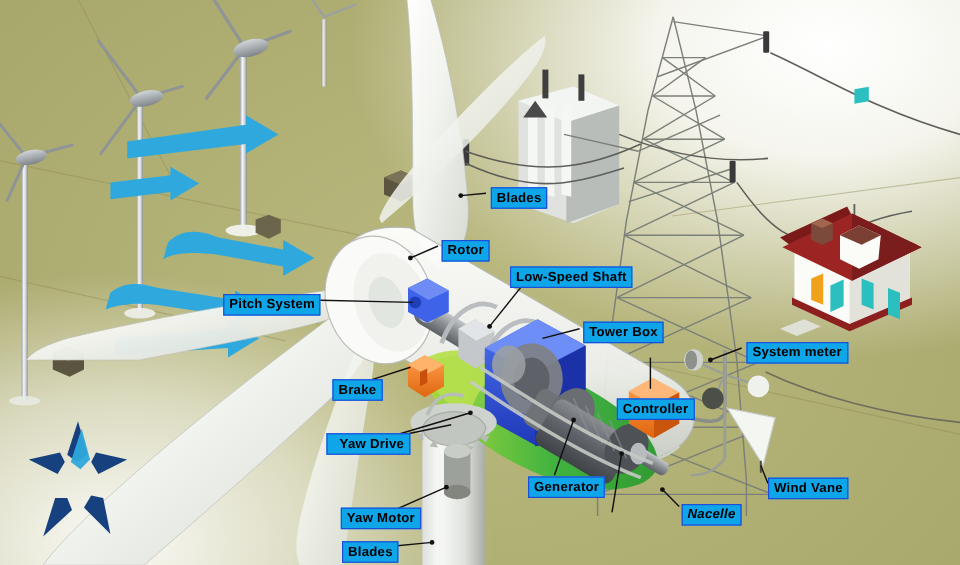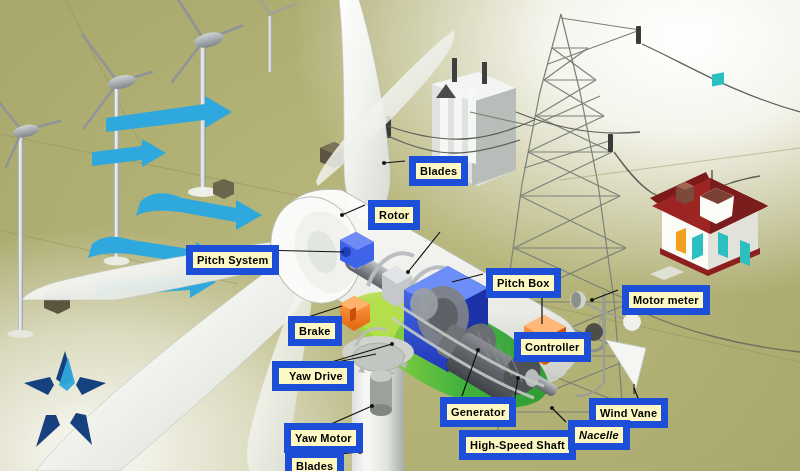--- a/index.html
+++ b/index.html
@@ -18,22 +18,22 @@
       radial-gradient(ellipse 640px 420px at 86% 8%, rgba(255,255,255,1) 0%, rgba(255,255,255,0.88) 22%, rgba(255,255,255,0.0) 62%),
       radial-gradient(ellipse 420px 300px at 12% 96%, rgba(255,255,255,0.95) 0%, rgba(255,255,255,0.55) 40%, rgba(255,255,255,0) 75%),
       radial-gradient(ellipse 520px 380px at 50% 55%, #b9b87e 0%, #b2b176 45%, #a9a86c 100%),
       linear-gradient(160deg,#e7e5c2 0%,#c3c28c 28%,#b2b174 55%,#a8a76a 78%,#d9d8b4 100%);
   }
   
   .layer{position:absolute;left:0;top:0;width:800px;height:471px;}
   
   .lbl{
     position:absolute;
-    background:#fef9c3;
-    border:7px solid #1d4ed8;
+    background:#0ea5e9;
+    border:1px solid #1d4ed8;
     color:#000;
     font-weight:bold;
     font-size:11px;
     line-height:12px;
     padding:2px 4px 2px 4px;
     white-space:nowrap;
     letter-spacing:.2px;
     font-family:"Liberation Sans", sans-serif;
     z-index:40;
   }
@@ -427,26 +427,26 @@
       <path d="M 86 38 L 62 50 L 56 40 L 60 32 Z"></path>
       <path d="M 4 38 L 30 32 L 34 40 L 28 50 Z"></path>
       <path d="M 72 100 L 50 78 L 56 68 L 66 70 Z"></path>
       <path d="M 16 102 L 26 70 L 36 70 L 40 80 Z"></path>
     </g>
     <path d="M 45 8 L 52 34 L 44 42 L 36 36 Z" fill="#2ea8dc" opacity=".95" transform="translate(3,4)"></path>
   </svg>
 
   <div class="lbl" style="left:409px;top:156px;">Blades</div>
   <div class="lbl" style="left:368px;top:200px;">Rotor</div>
+  <div class="lbl" style="left:425px;top:222px;">Low-Speed Shaft</div>
   <div class="lbl" style="left:186px;top:245px;">Pitch System</div>
-  <div class="lbl" style="left:486px;top:268px;">Pitch Box</div>
+  <div class="lbl" style="left:486px;top:268px;">Tower Box</div>
   <div class="lbl" style="left:514px;top:288px;margin-top:44px;">Controller</div>
-  <div class="lbl" style="left:622px;top:285px;">Motor meter</div>
-  <div class="lbl" style="left:288px;top:316px;text-align:center;">Brake</div>
+  <div class="lbl" style="left:622px;top:285px;">System meter</div>
+  <div class="lbl" style="left:277px;top:316px;text-align:center;">Brake</div>
   <div class="lbl" style="left:272px;top:361px;padding-left:10px;">Yaw Drive</div>
   <div class="lbl" style="left:440px;top:397px;">Generator</div>
-  <div class="lbl" style="left:589px;top:398px;">Wind Vane</div>
+  <div class="lbl" style="left:640px;top:398px;">Wind Vane</div>
   <div class="lbl" style="left:284px;top:423px;">Yaw Motor</div>
-  <div class="lbl" style="left:459px;top:430px;">High-Speed Shaft</div>
   <div class="lbl" style="left:568px;top:420px;font-style:italic;">Nacelle</div>
   <div class="lbl" style="left:285px;top:451px;">Blades</div>
 
 </div>
 
 </body></html>

